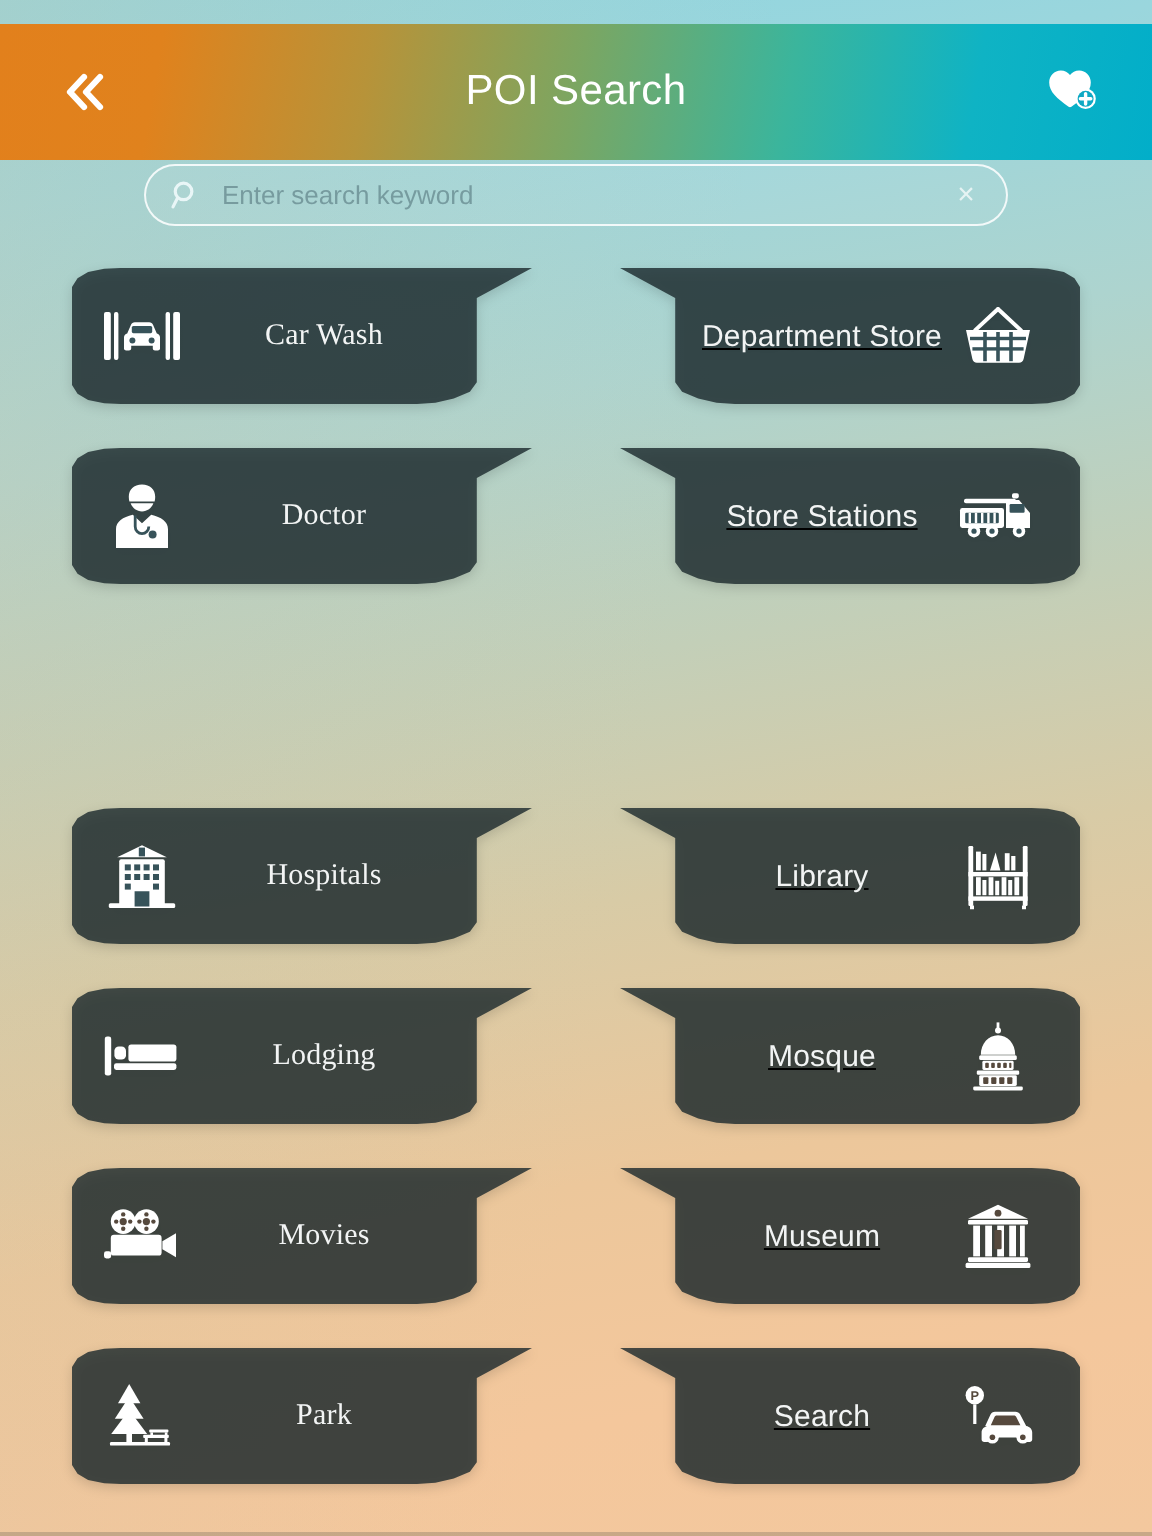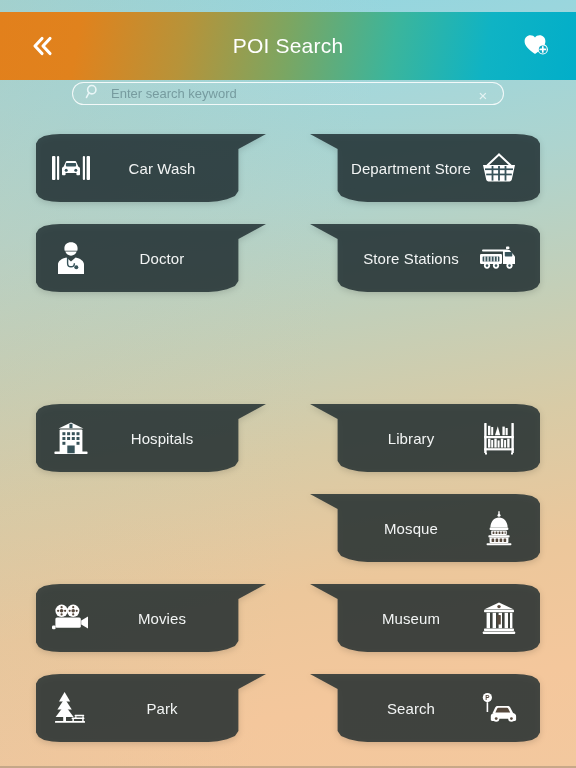--- a/index.html
+++ b/index.html
@@ -89,26 +89,26 @@
     display: flex; align-items: center; justify-content: center;
     cursor: pointer;
   }
 
   
   #searchbar {
     position: absolute;
     left: 72px;
     top: 82px;
     width: 432px;
-    height: 23px;
+    height: 31px;
     box-sizing: border-box;
     border: 1px solid rgba(255,255,255,0.85);
     border-radius: 16px;
     display: flex;
-    align-items: flex-start;
+    align-items: center;
     background: rgba(255,255,255,0.06);
     z-index: 4;
   }
   #search-icon {
     margin-left: 12px;
     width: 16px; height: 16px;
     display: flex; align-items: center; justify-content: center;
     flex: 0 0 auto;
     cursor: pointer;
   }
@@ -194,22 +194,22 @@
 
   .card-inner {
     position: relative;
     z-index: 2;
     display: flex;
     align-items: center;
     width: 100%;
     height: 100%;
     box-sizing: border-box;
   }
-  .card-left  .card-inner { padding: 0 34px 0 14px; }
-  .card-right .card-inner { padding: 0 20px 0 34px; flex-direction: row-reverse; }
+  .card-left  .card-inner { padding: 0 34px 0 14px; font-family: Liberation Serif, serif; }
+  .card-right .card-inner { padding: 0 20px 0 34px; flex-direction: row-reverse; text-decoration: underline; }
 
   .card-icon {
     flex: 0 0 auto;
     width: 42px; height: 42px;
     display: flex; align-items: center; justify-content: center;
   }
   .card-icon svg { display:block; }
   .card-label {
     flex: 1 1 auto;
     text-align: center;
@@ -424,20 +424,36 @@
                   </g>
                   <path d="M5 31.8 L5 33.6 M31 31.8 L31 33.6" stroke="#fff" stroke-width="2"></path>
                 </g>
               </svg>
             </span>
             <span class="card-label">Library</span>
           </div>
         </div>
       </div>
       <div class="row">
+        <div class="card card-left">
+          <div class="card-bg"></div>
+          <div class="card-inner">
+            <span class="card-icon">
+              <svg width="40" height="26" viewBox="0 0 40 26">
+                <g fill="#fff">
+                  <rect x="1.4" y="3.2" width="3.2" height="19.6" rx="1.2"></rect>
+                  <rect x="6.2" y="8.2" width="5.8" height="6.6" rx="2.2"></rect>
+                  <rect x="13.2" y="7.2" width="24" height="8.6" rx="1.4"></rect>
+                  <rect x="6" y="16.6" width="31.2" height="3.4" rx="1.2"></rect>
+                </g>
+              </svg>
+            </span>
+            <span class="card-label">Lodging</span>
+          </div>
+        </div>
         <div class="card card-right">
           <div class="card-bg"></div>
           <div class="card-inner">
             <span class="card-icon">
               <svg width="36" height="36" viewBox="0 0 36 36">
                 <g fill="#fff">
                   <path d="M18 1.2 L18 4.4" stroke="#fff" stroke-width="1.4"></path>
                   <circle cx="18" cy="5.2" r="1.5"></circle>
                   <path d="M9.4 17.4c0-5.6 3.8-9.8 8.6-9.8s8.6 4.2 8.6 9.8z"></path>
                   <rect x="8.6" y="17.6" width="18.8" height="2.4" rx=".8"></rect>

